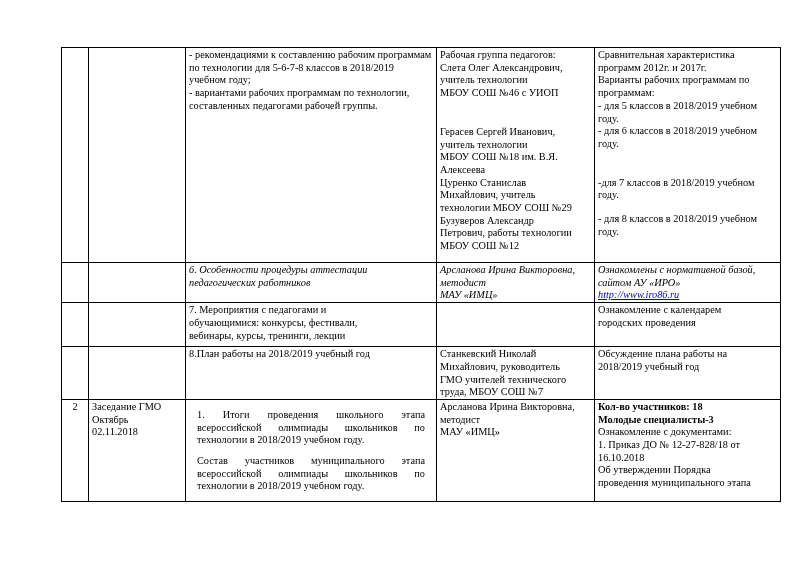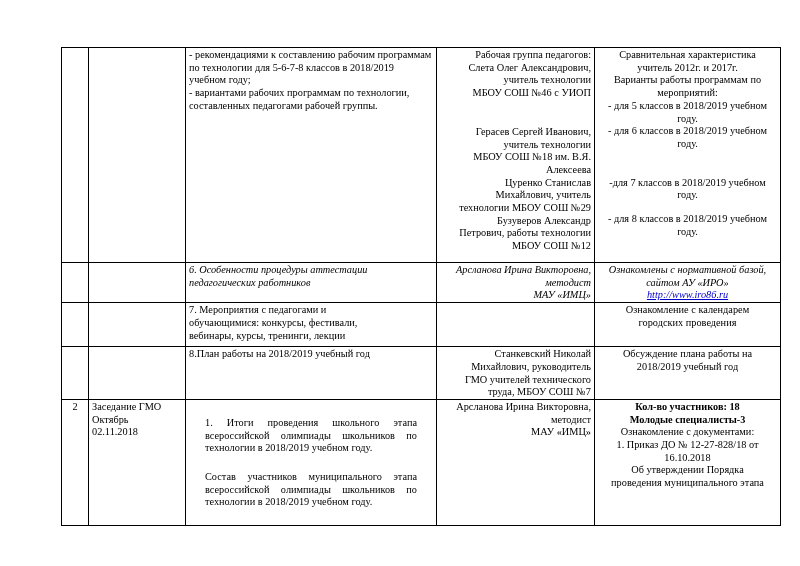--- a/index.html
+++ b/index.html
@@ -38,25 +38,25 @@
   }
   col.c-num     { width: 27px; }
   col.c-when    { width: 97px; }
   col.c-topic   { width: 251px; }
   col.c-who     { width: 158px; }
   col.c-result  { width: 186px; }
 
   .cell-num      { text-align: center; }
   .cell-when     { }
   .cell-topic    { text-align: left; }
-  .cell-who      { text-align: right; }
-  .cell-result   { text-align: center; }
+  .cell-who      { text-align: left; }
+  .cell-result   { text-align: left; }
 
   .just { text-align: justify; text-justify: inter-word; }
-  .just > p { margin: 16px; }
+  .just > p { margin: 8px; }
 
   p.line { margin: 0; }
   .gap-sm { height: 11px; }
   .gap-lg { height: 26px; }
 
   .bold { font-weight: bold; }
 
   .link {
     color: #0000cc;
     text-decoration: underline;
@@ -107,23 +107,23 @@
           <p class="line">Алексеева</p>
           <p class="line">Цуренко Станислав</p>
           <p class="line">Михайлович, учитель</p>
           <p class="line">технологии МБОУ СОШ №29</p>
           <p class="line">Бузуверов Александр</p>
           <p class="line">Петрович, работы технологии</p>
           <p class="line">МБОУ СОШ №12</p>
         </td>
         <td class="cell-result">
           <p class="line">Сравнительная характеристика</p>
-          <p class="line">учитель 2012г. и 2017г.</p>
-          <p class="line">Варианты работы программам по</p>
-          <p class="line">мероприятий:</p>
+          <p class="line">программ 2012г. и 2017г.</p>
+          <p class="line">Варианты рабочих программам по</p>
+          <p class="line">программам:</p>
           <p class="line">- для 5 классов в 2018/2019 учебном</p>
           <p class="line">году.</p>
           <p class="line">- для 6 классов в 2018/2019 учебном</p>
           <p class="line">году.</p>
           <div class="gap-lg"></div>
           <p class="line">-для 7  классов в 2018/2019 учебном</p>
           <p class="line">году.</p>
           <div class="gap-sm"></div>
           <p class="line">- для 8 классов в 2018/2019 учебном</p>
           <p class="line">году.</p>

